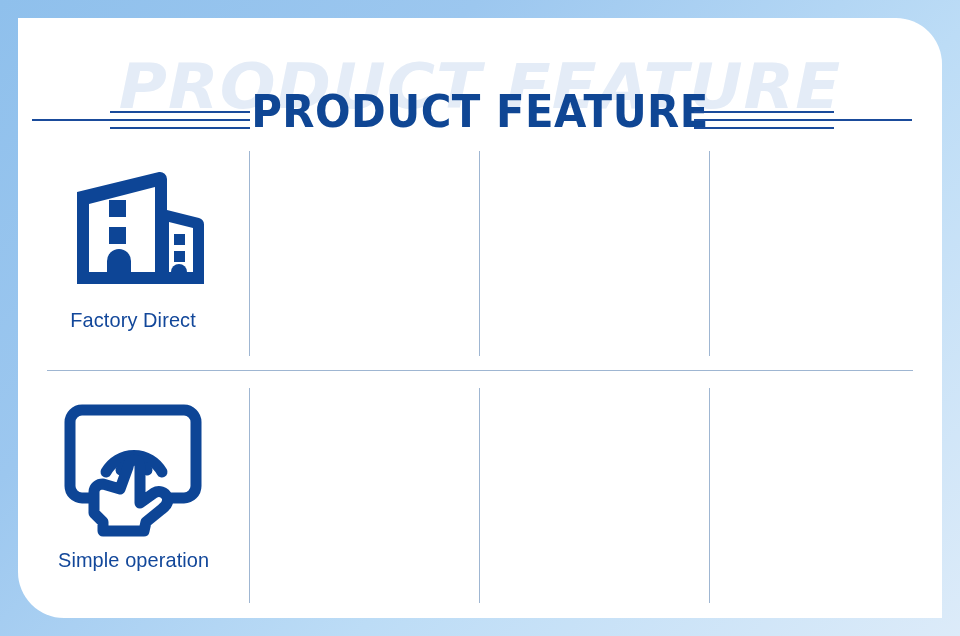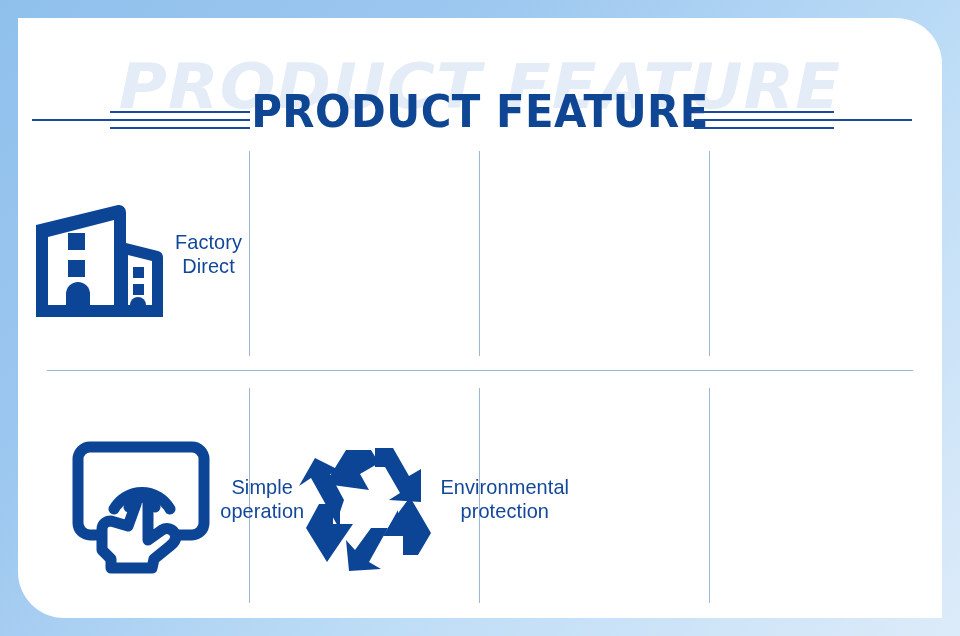--- a/index.html
+++ b/index.html
@@ -98,28 +98,28 @@
   }
 
   .row {
     position: absolute;
     left: 0;
     width: 924px;
     height: 242px;
     display: flex;
   }
   .row.r-top    { top: 0; }
-  .row.r-bottom { top: 243px; padding-left: 48px; }
+  .row.r-bottom { top: 243px; }
 
   .cell {
     position: relative;
     width: 231px;
     height: 242px;
     display: flex;
-    flex-direction: row;
+    flex-direction: column;
     align-items: center;
     justify-content: flex-start;
   }
 
   .icon-box {
     height: 165px;
     display: flex;
     align-items: center;
     justify-content: center;
   }
@@ -234,33 +234,18 @@
               </g>
               <path d="M76 60 L76 60 C80 60 82 63 82 67 L82 103
                        L96 93 C101 90 107 92 109 97 C111 102 108 106 104 109
                        L88 122 L86 131 L45 131 L45 122 L36 113 L36 92
                        C36 87 40 84 45 84 L62 89 L70 67 C71 62 73 60 76 60 Z" fill="#ffffff" stroke="#0d4596" stroke-width="11" stroke-linejoin="round"></path>
             </svg>
           </div>
           <div class="cell-label">Simple operation</div>
         </div>
 
-        <div class="cell">
-          <div class="icon-box">
-            <svg width="140" height="132" viewBox="0 0 140 132">
-              <g fill="#0d4596">
-                <path d="M28 44 L49 10 L74 10 L82 23 L63 34 L72 50 Z"></path>
-                <path d="M78 8 L96 8 L112 36 L124 29 L124 62 L92 60 L103 53 L88 27 L78 27 Z"></path>
-                <path d="M113 57 L134 93 L121 115 L106 115 L106 96 L86 96 L96 80 Z"></path>
-                <path d="M101 88 L101 70 L72 122 L84 129 L52 131 L49 100 L58 110 L74 88 Z"></path>
-                <path d="M30 122 L9 88 L22 64 L36 64 L36 84 L56 84 L45 100 Z"></path>
-                <path d="M43 72 L43 90 L14 38 L2 46 L18 18 L46 32 L33 34 L47 60 Z"></path>
-              </g>
-            </svg>
-          </div>
-          <div class="cell-label">Environmental protection</div>
-        </div>
 
 
       </div>
     </div>
   </div>
 </div>
 
 </body></html>

